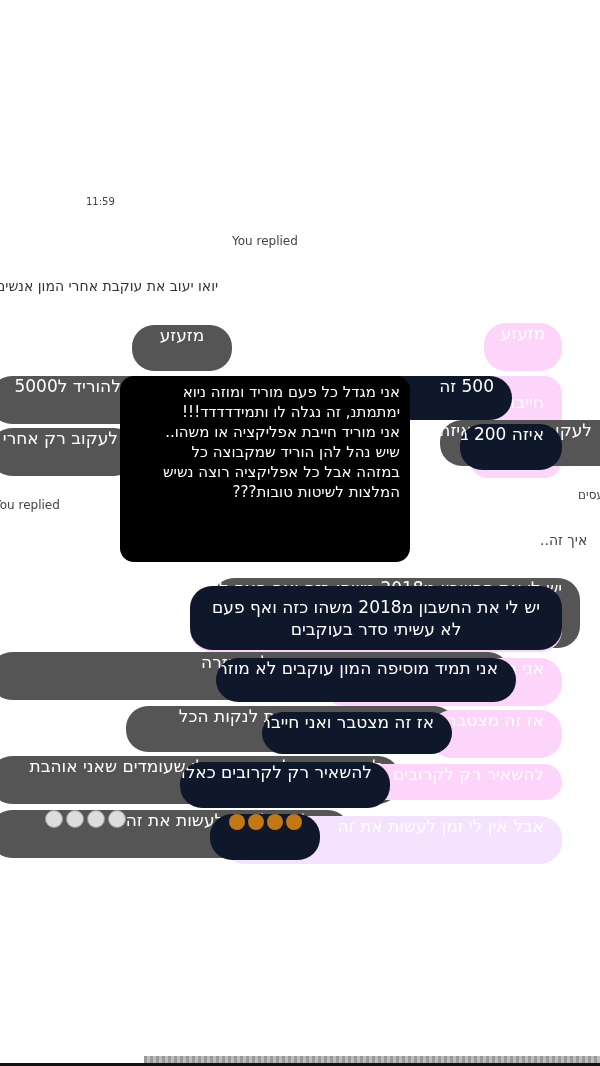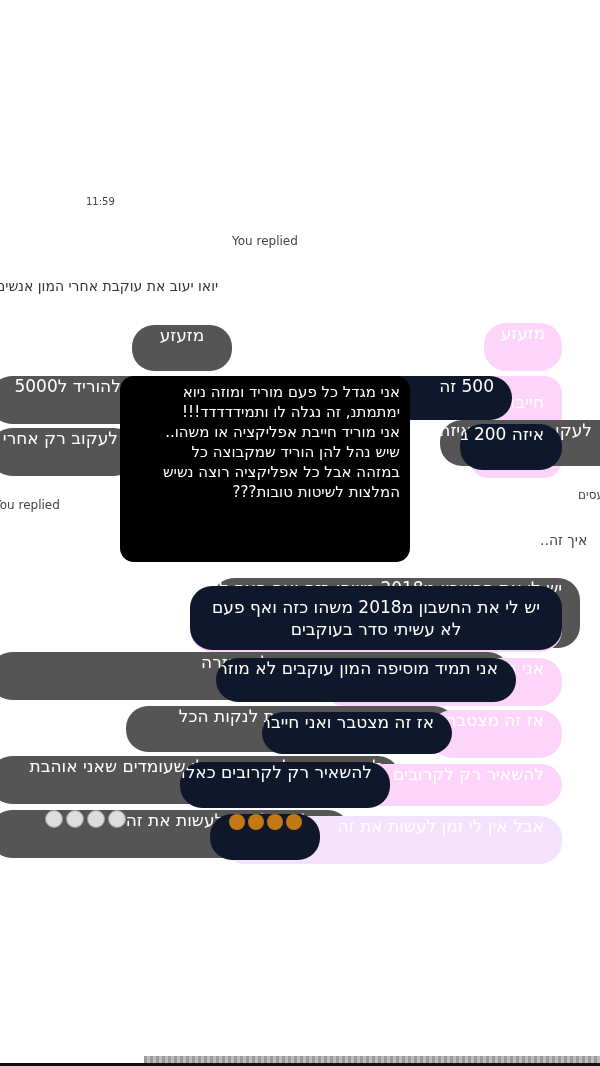--- a/index.html
+++ b/index.html
@@ -99,21 +99,21 @@
 
 <div class="bubble pink rtl" style="left:190px; top:594px; width:372px; height:58px;">
     <span></span>
   </div>
 <div class="bubble pink rtl" style="left:322px; top:658px; width:240px; height:48px;">
     <span>אני תמי</span>
   </div>
 <div class="bubble pink rtl" style="left:430px; top:710px; width:132px; height:48px;">
     <span>אז זה מצטבר</span>
   </div>
-<div class="bubble pink rtl" style="left:360px; top:764px; width:202px; height:42px;">
+<div class="bubble pink rtl" style="left:360px; top:764px; width:202px; height:36px;">
     <span>להשאיר רק לקרובים</span>
   </div>
 <div class="bubble pink-light rtl" style="left:222px; top:816px; width:340px; height:48px;">
     <span>אבל אין לי זמן לעשות את זה</span>
   </div>
 
 <div class="bubble blue rtl" style="left:190px; top:586px; width:372px; height:64px; flex-direction:column; justify-content:center; align-items:center; line-height:22px;">
   <span>יש לי את החשבון מ2018 משהו כזה ואף פעם</span>
   <span>לא עשיתי סדר בעוקבים</span>
 </div>

